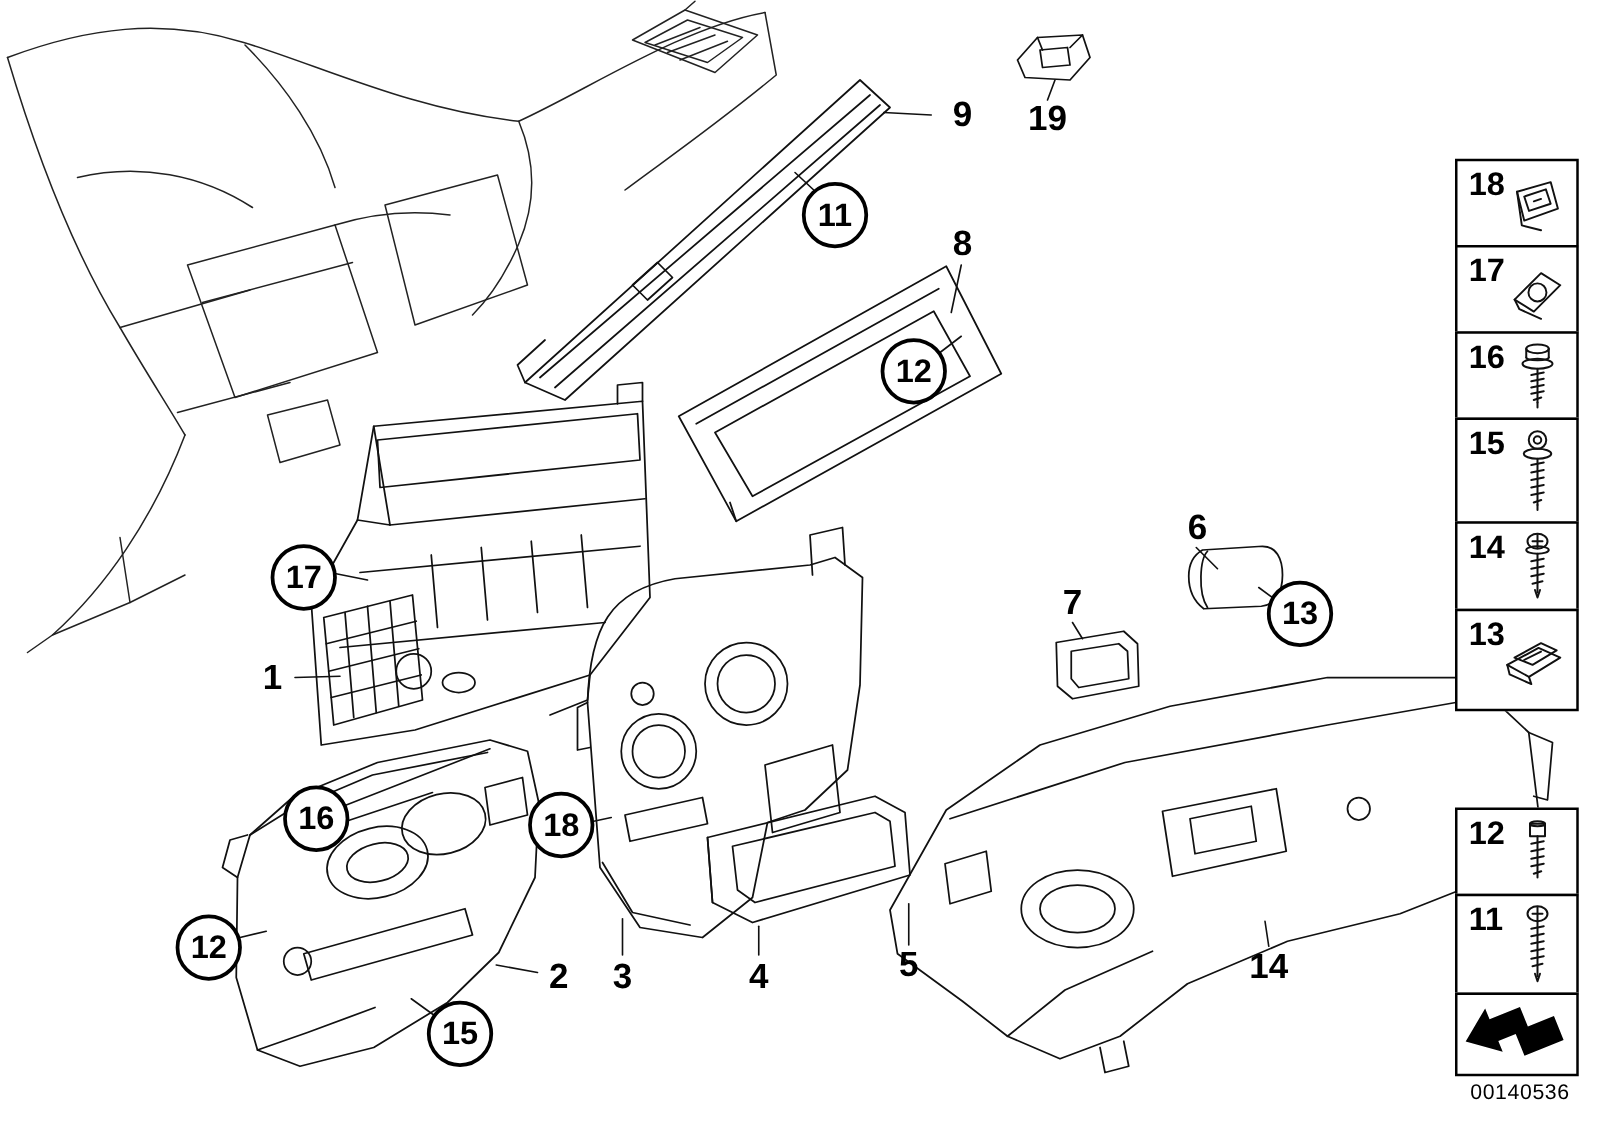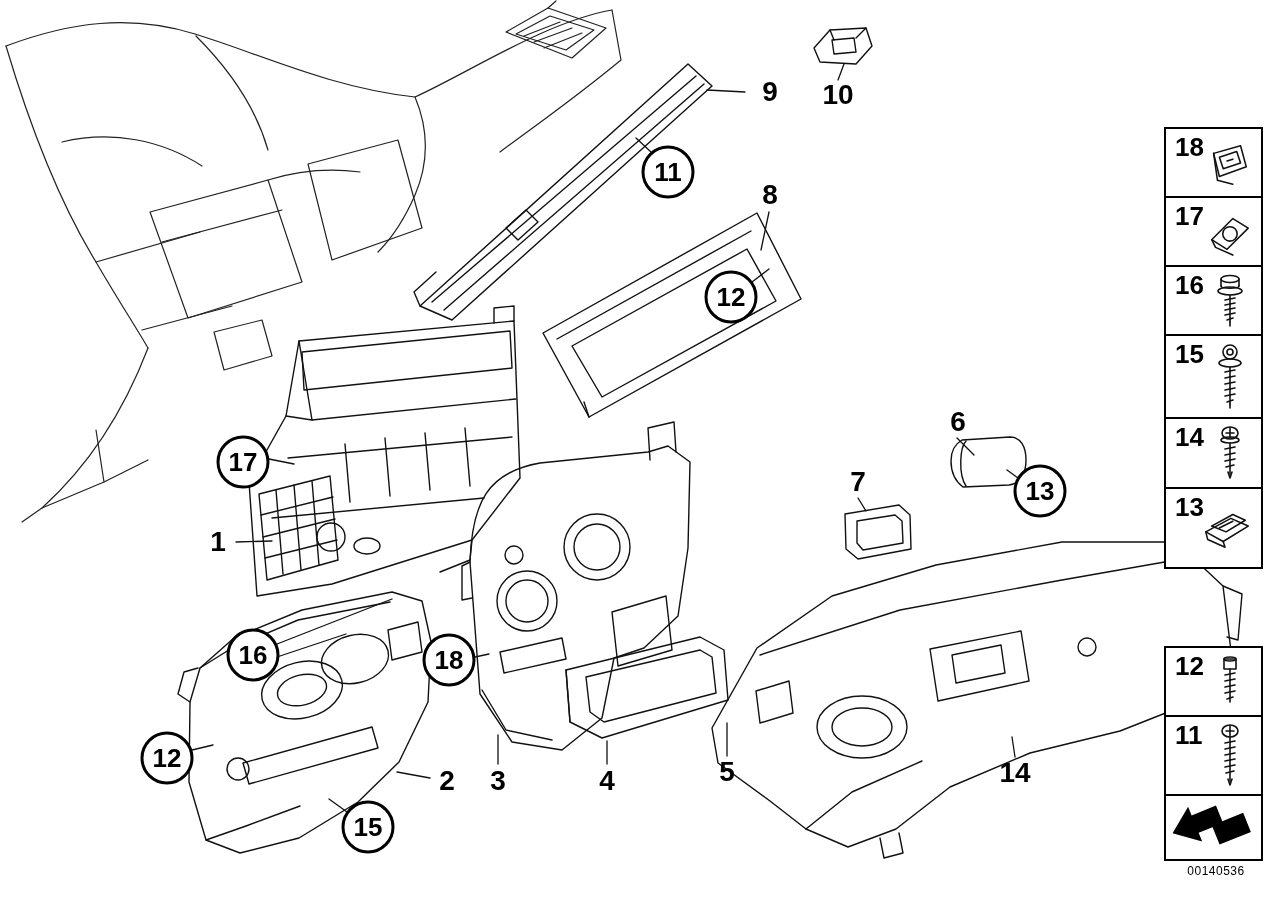--- a/index.html
+++ b/index.html
@@ -37,21 +37,21 @@
     position:absolute; left:9px; top:5px;
     font-size:26px; font-weight:bold; line-height:1;
   }
   .sbox svg { position:absolute; right:7px; top:50%; transform:translateY(-50%); }
   .sbox svg path, .sbox svg circle, .sbox svg ellipse, .sbox svg rect {
     fill:none; stroke:#111; stroke-width:1.6; stroke-linecap:round; stroke-linejoin:round;
   }
   .sbox svg .solid { fill:#000; stroke:none; }
   .diagram-id {
     position:absolute; left:1170px; top:864px; width:92px;
-    font-size:12px; letter-spacing:0.5px; text-align:center;
+    font-size:17px; letter-spacing:0.5px; text-align:center;
   }
 </style>
 </head>
 <body>
 
 <div class="stage">
 
   <svg class="art" width="1288" height="910" viewBox="0 0 1288 910">
 
     <g class="sketch">
@@ -196,21 +196,21 @@
       <path d="M277,644 L392,599"></path>
       <path d="M274,658 L346,634"></path>
       <path d="M475,657 L489,654"></path>
       <path d="M192,750 L213,745"></path>
       <path d="M347,812 L329,799"></path>
       <path d="M1018,478 L1007,470"></path>
     </g>
   </svg>
 
   <div class="plabel" style="left:770px; top:92px">9</div>
-  <div class="plabel" style="left:838px; top:95px">10</div>
+  <div class="plabel" style="left:838px; top:95px">19</div>
   <div class="plabel" style="left:770px; top:195px">8</div>
   <div class="plabel" style="left:958px; top:422px">6</div>
   <div class="plabel" style="left:858px; top:482px">7</div>
   <div class="plabel" style="left:218px; top:542px">1</div>
   <div class="plabel" style="left:447px; top:781px">2</div>
   <div class="plabel" style="left:498px; top:781px">3</div>
   <div class="plabel" style="left:607px; top:781px">4</div>
   <div class="plabel" style="left:727px; top:772px">5</div>
   <div class="plabel" style="left:1015px; top:773px">14</div>
 

